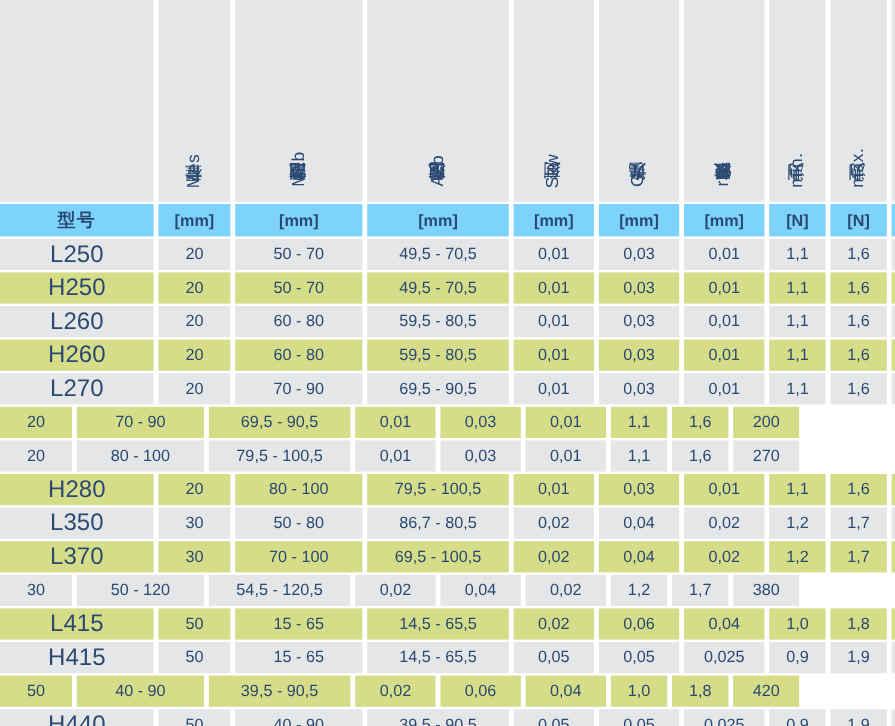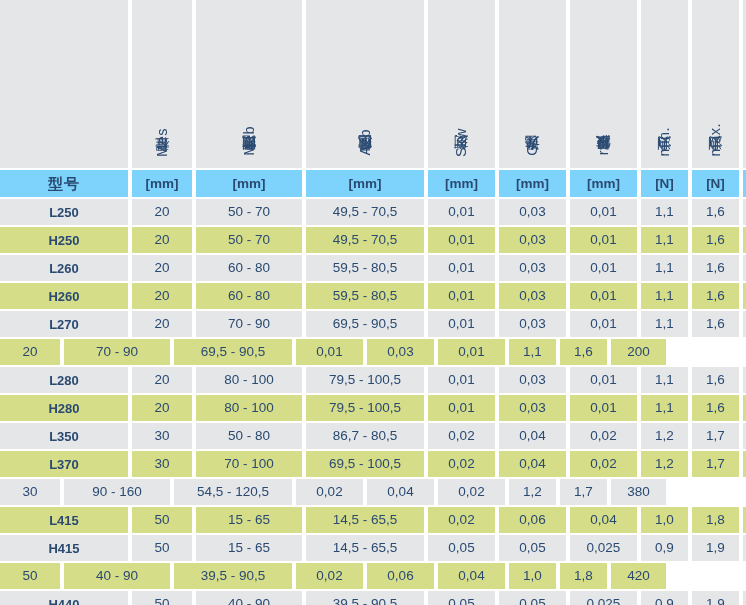--- a/index.html
+++ b/index.html
@@ -92,22 +92,22 @@
   
   .datarow { margin-top: 2px; }
   .datarow .cell {
     height: 26px;
     background: #e4e6e8;
   }
   .datarow.alt .cell {
     background: #d5dd88;
   }
   .datarow .cell.model {
-    font-weight: bold;
-    font-size: 13px;
+    font-weight: normal;
+    font-size: 20px;
   }
 </style>
 </head>
 <body>
 
 <div id="spec-table">
   <div class="trow vheadrow">
       <div class="cell vhead c0 blank">
         <span class="vtext"></span>
       </div>
@@ -215,21 +215,20 @@
         <div class="cell c2">70 - 90</div>
         <div class="cell c3">69,5 - 90,5</div>
         <div class="cell c4">0,01</div>
         <div class="cell c5">0,03</div>
         <div class="cell c6">0,01</div>
         <div class="cell c7">1,1</div>
         <div class="cell c8">1,6</div>
         <div class="cell c9">200</div>
       </div>
       <div class="trow datarow">
-        <div class="cell c0 model">L280</div>
         <div class="cell c1">20</div>
         <div class="cell c2">80 - 100</div>
         <div class="cell c3">79,5 - 100,5</div>
         <div class="cell c4">0,01</div>
         <div class="cell c5">0,03</div>
         <div class="cell c6">0,01</div>
         <div class="cell c7">1,1</div>
         <div class="cell c8">1,6</div>
         <div class="cell c9">270</div>
       </div>
@@ -264,21 +263,21 @@
         <div class="cell c3">69,5 - 100,5</div>
         <div class="cell c4">0,02</div>
         <div class="cell c5">0,04</div>
         <div class="cell c6">0,02</div>
         <div class="cell c7">1,2</div>
         <div class="cell c8">1,7</div>
         <div class="cell c9">375</div>
       </div>
       <div class="trow datarow">
         <div class="cell c1">30</div>
-        <div class="cell c2">90 - 160</div>
+        <div class="cell c2">50 - 120</div>
         <div class="cell c3">54,5 - 120,5</div>
         <div class="cell c4">0,02</div>
         <div class="cell c5">0,04</div>
         <div class="cell c6">0,02</div>
         <div class="cell c7">1,2</div>
         <div class="cell c8">1,7</div>
         <div class="cell c9">380</div>
       </div>
       <div class="trow datarow alt">
         <div class="cell c0 model">L415</div>

